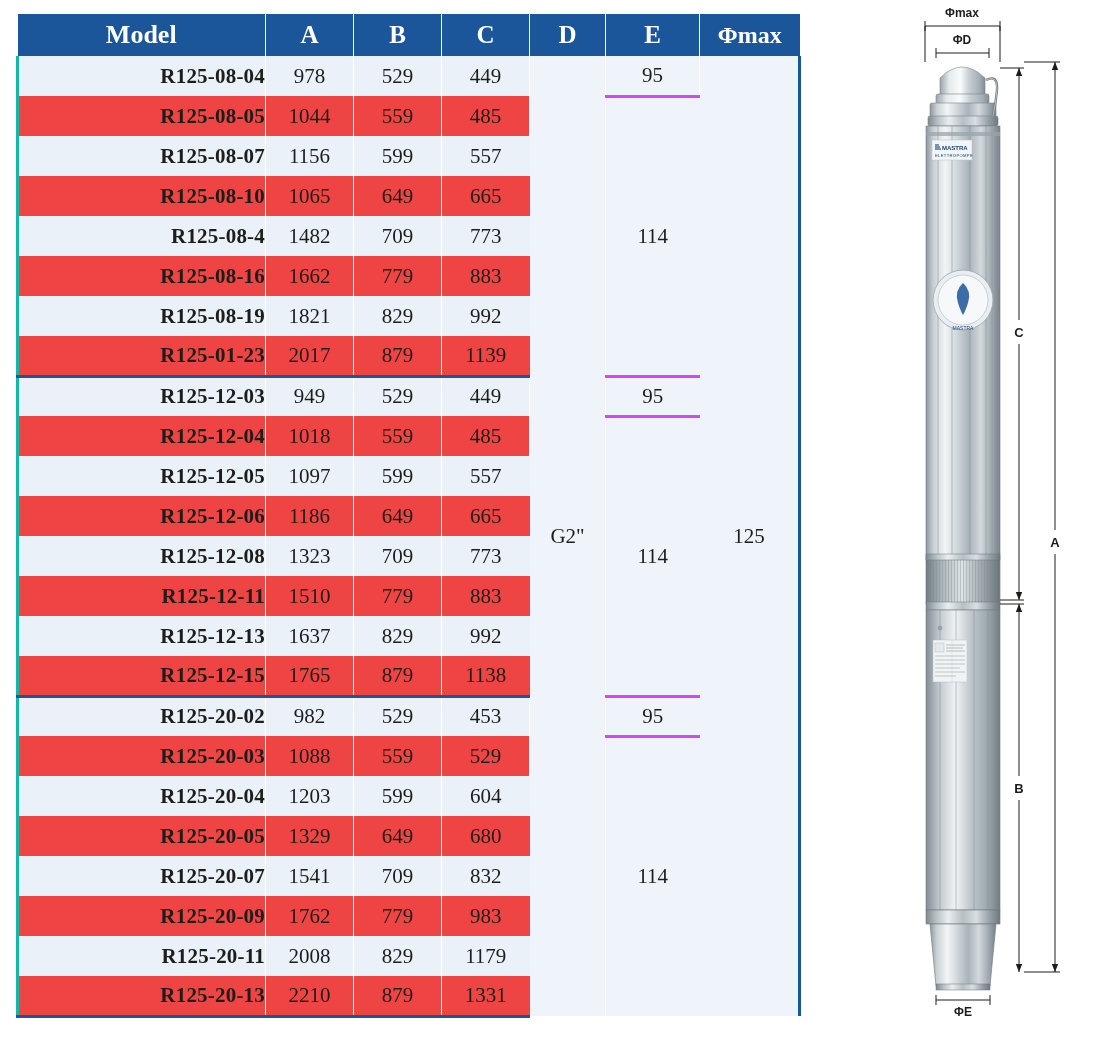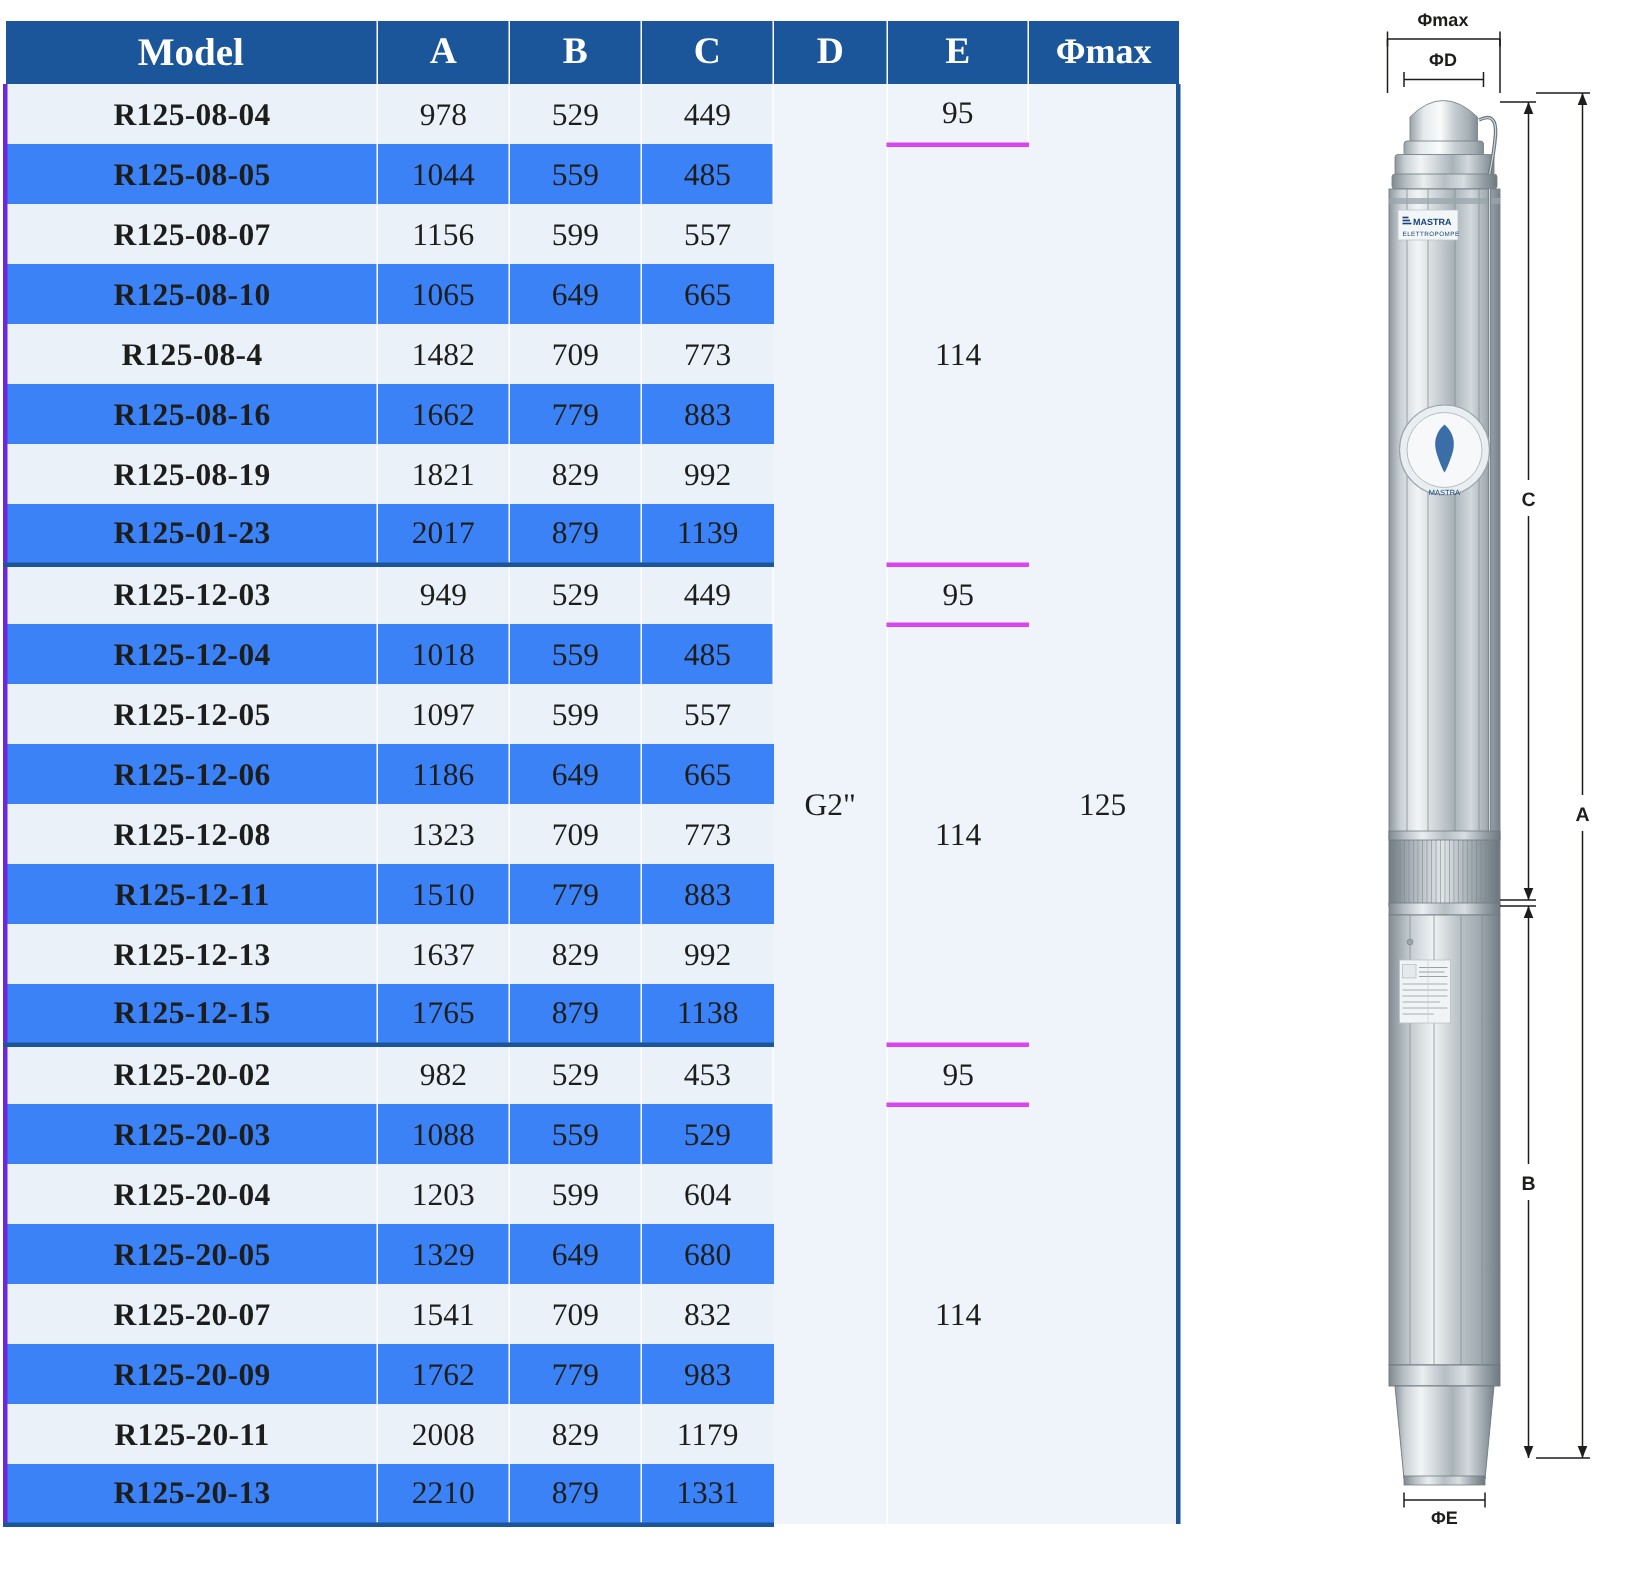--- a/index.html
+++ b/index.html
@@ -11,21 +11,21 @@
   }
   #page {
     position: relative;
     width: 1100px; height: 1047px;
     overflow: hidden;
   }
 
   
   .table-wrap {
     position: absolute;
-    left: 2px; top: 14px;
+    left: 16px; top: 14px;
     width: 702px;
   }
   table.spec {
     border-collapse: collapse;
     width: 782px;
     table-layout: fixed;
   }
   table.spec col.c-model { width: 248px; }
   table.spec col.c-a { width: 88px; }
   table.spec col.c-b { width: 88px; }
@@ -64,35 +64,35 @@
 
   td.model {
     font-weight: bold;
     font-size: 22px;
     letter-spacing: 0.2px;
   }
   td.num { font-size: 21px; }
 
   
   tbody tr.odd td { background: #eaf1f8; }
-  tbody tr.even td { background: #3b82f6; }
+  tbody tr.even td { background: #ef4444; }
 
   
   td.merge {
     background: #eef4fa !important;
     font-size: 22px;
   }
 
   
   tr.grp-end td { border-bottom: 3px solid #1a5699; }
   tbody tr:last-child td { border-bottom: 3px solid #1a5699; margin-top: 36px; }
   thead tr th { border-bottom: none; }
 
   
-  table.spec tbody td.first-col { border-left: 3px solid #6d28d9; }
+  table.spec tbody td.first-col { border-left: 3px solid #14b8a6; text-align: right; }
   table.spec tbody td.last-col { border-right: 3px solid #1a5699; margin-top: 30px; }
 
   
   td.e-sep { border-bottom: 3px solid #d946ef; }
 
   
   .drawing {
     position: absolute;
     left: 900px; top: 0;
     width: 200px; height: 1047px;

